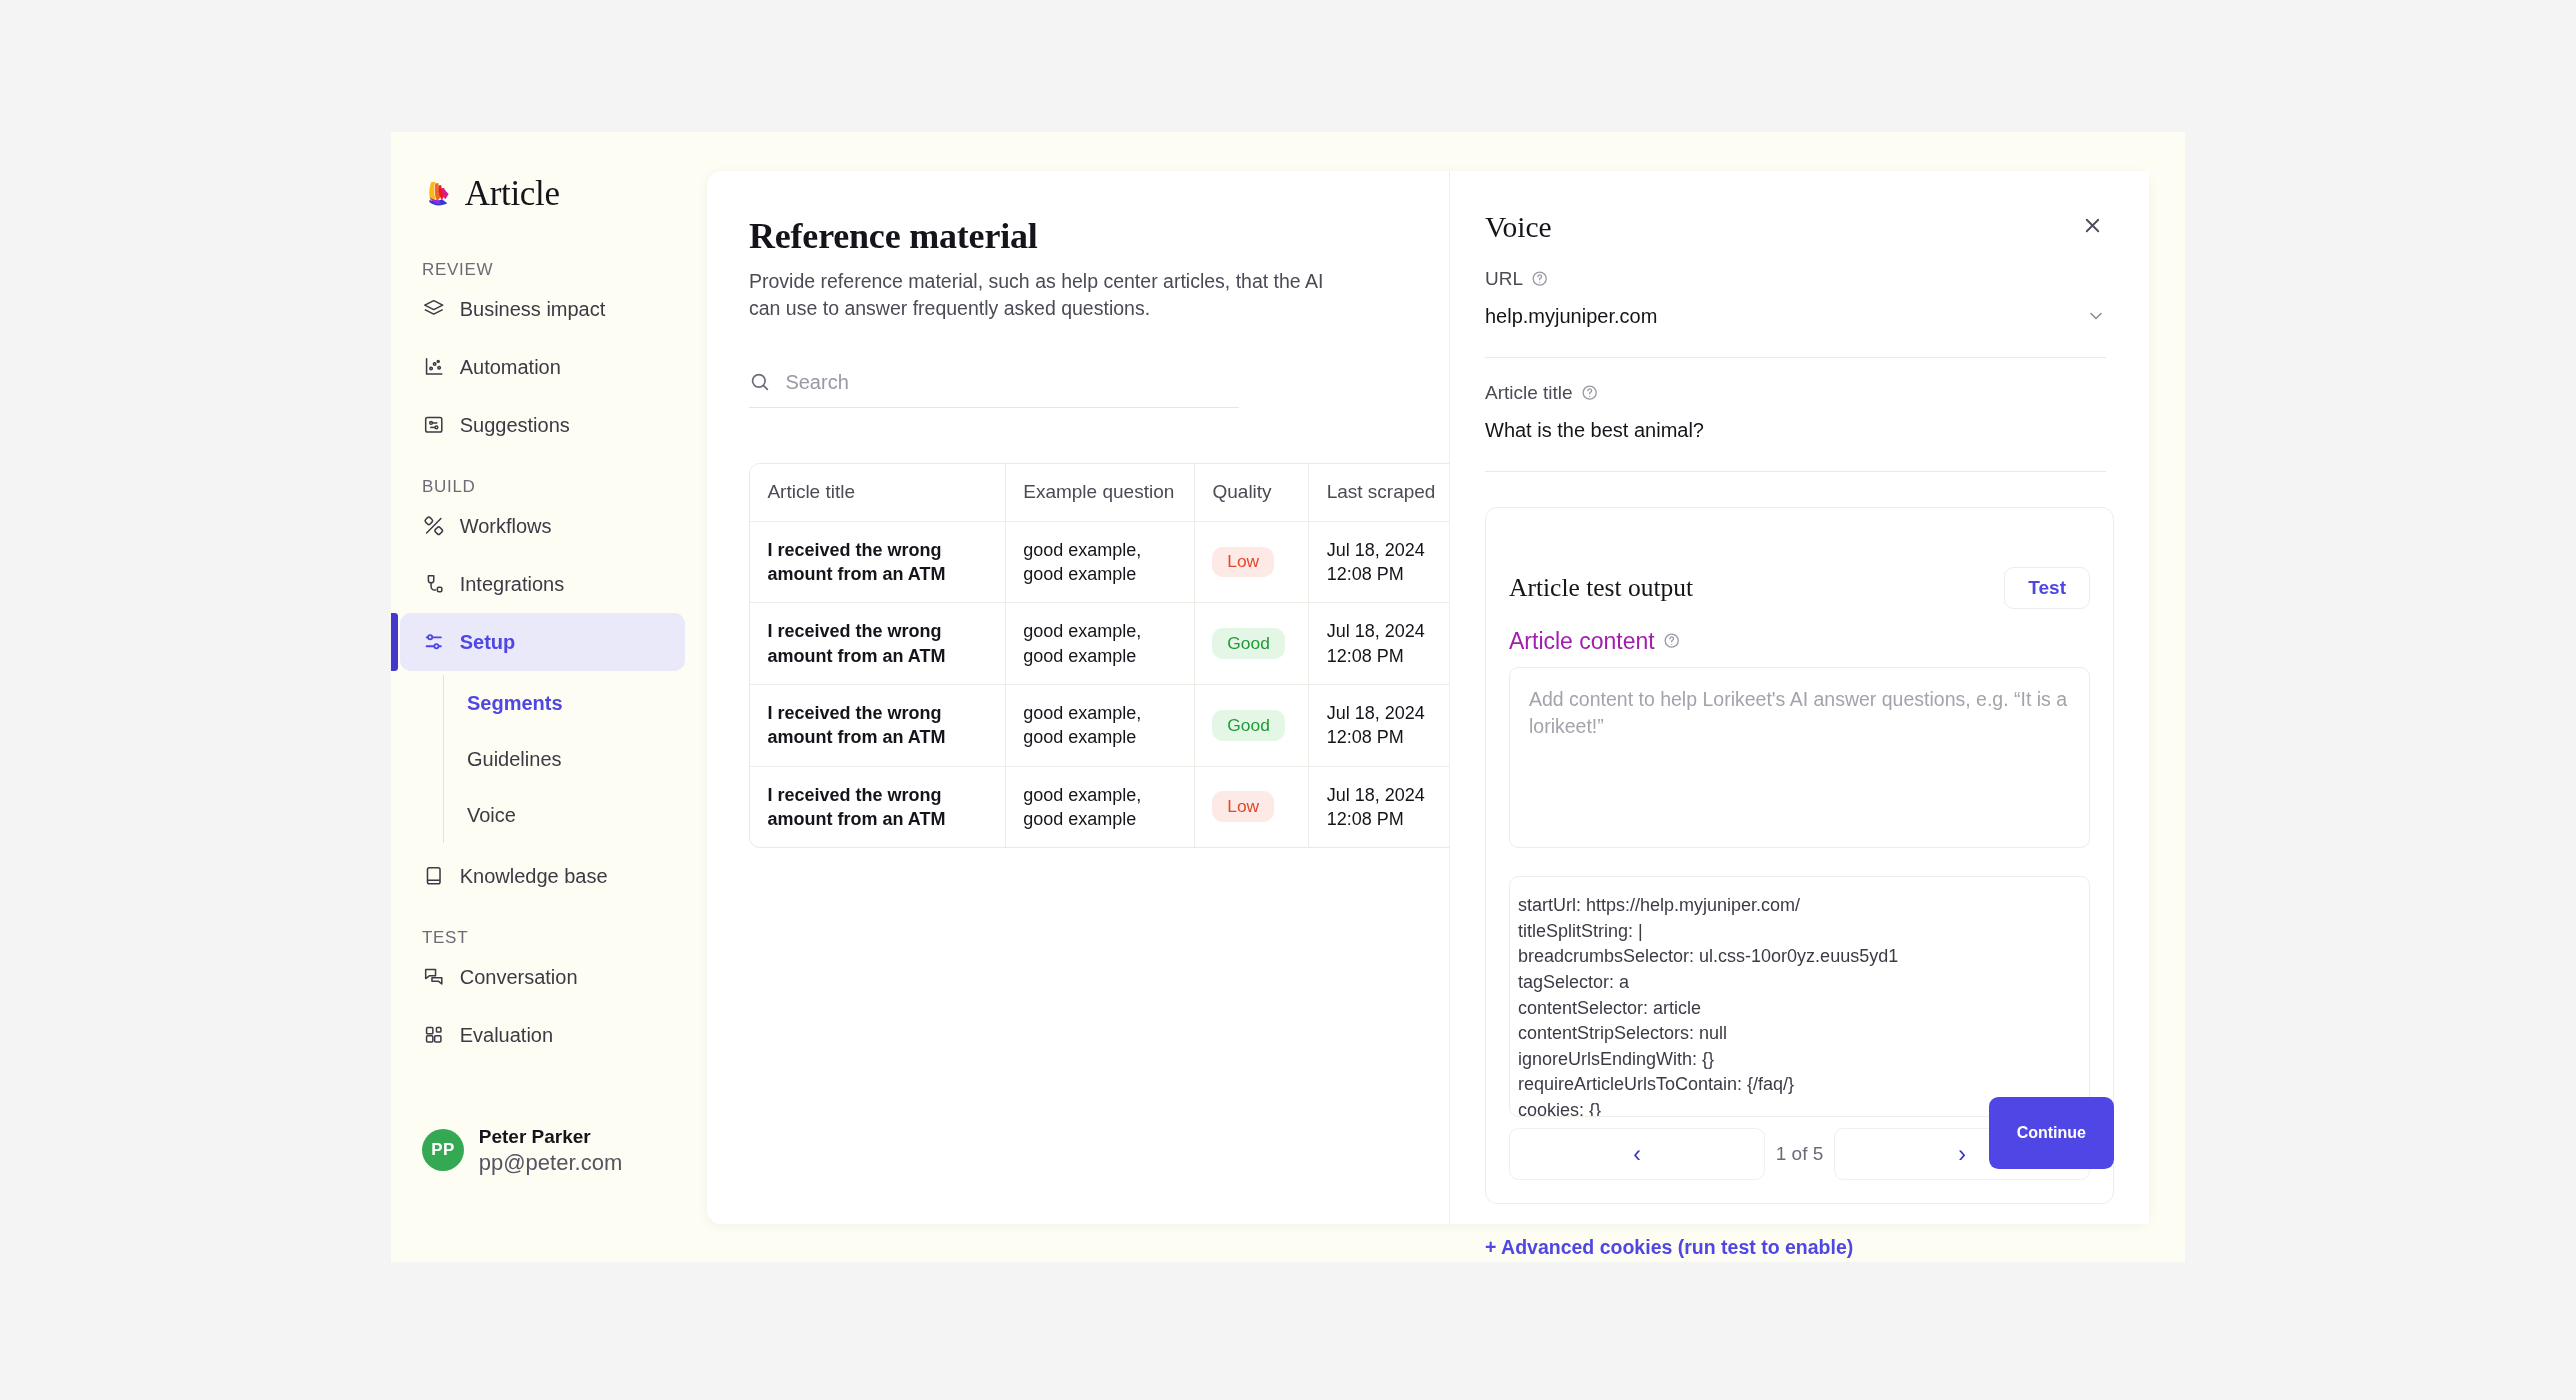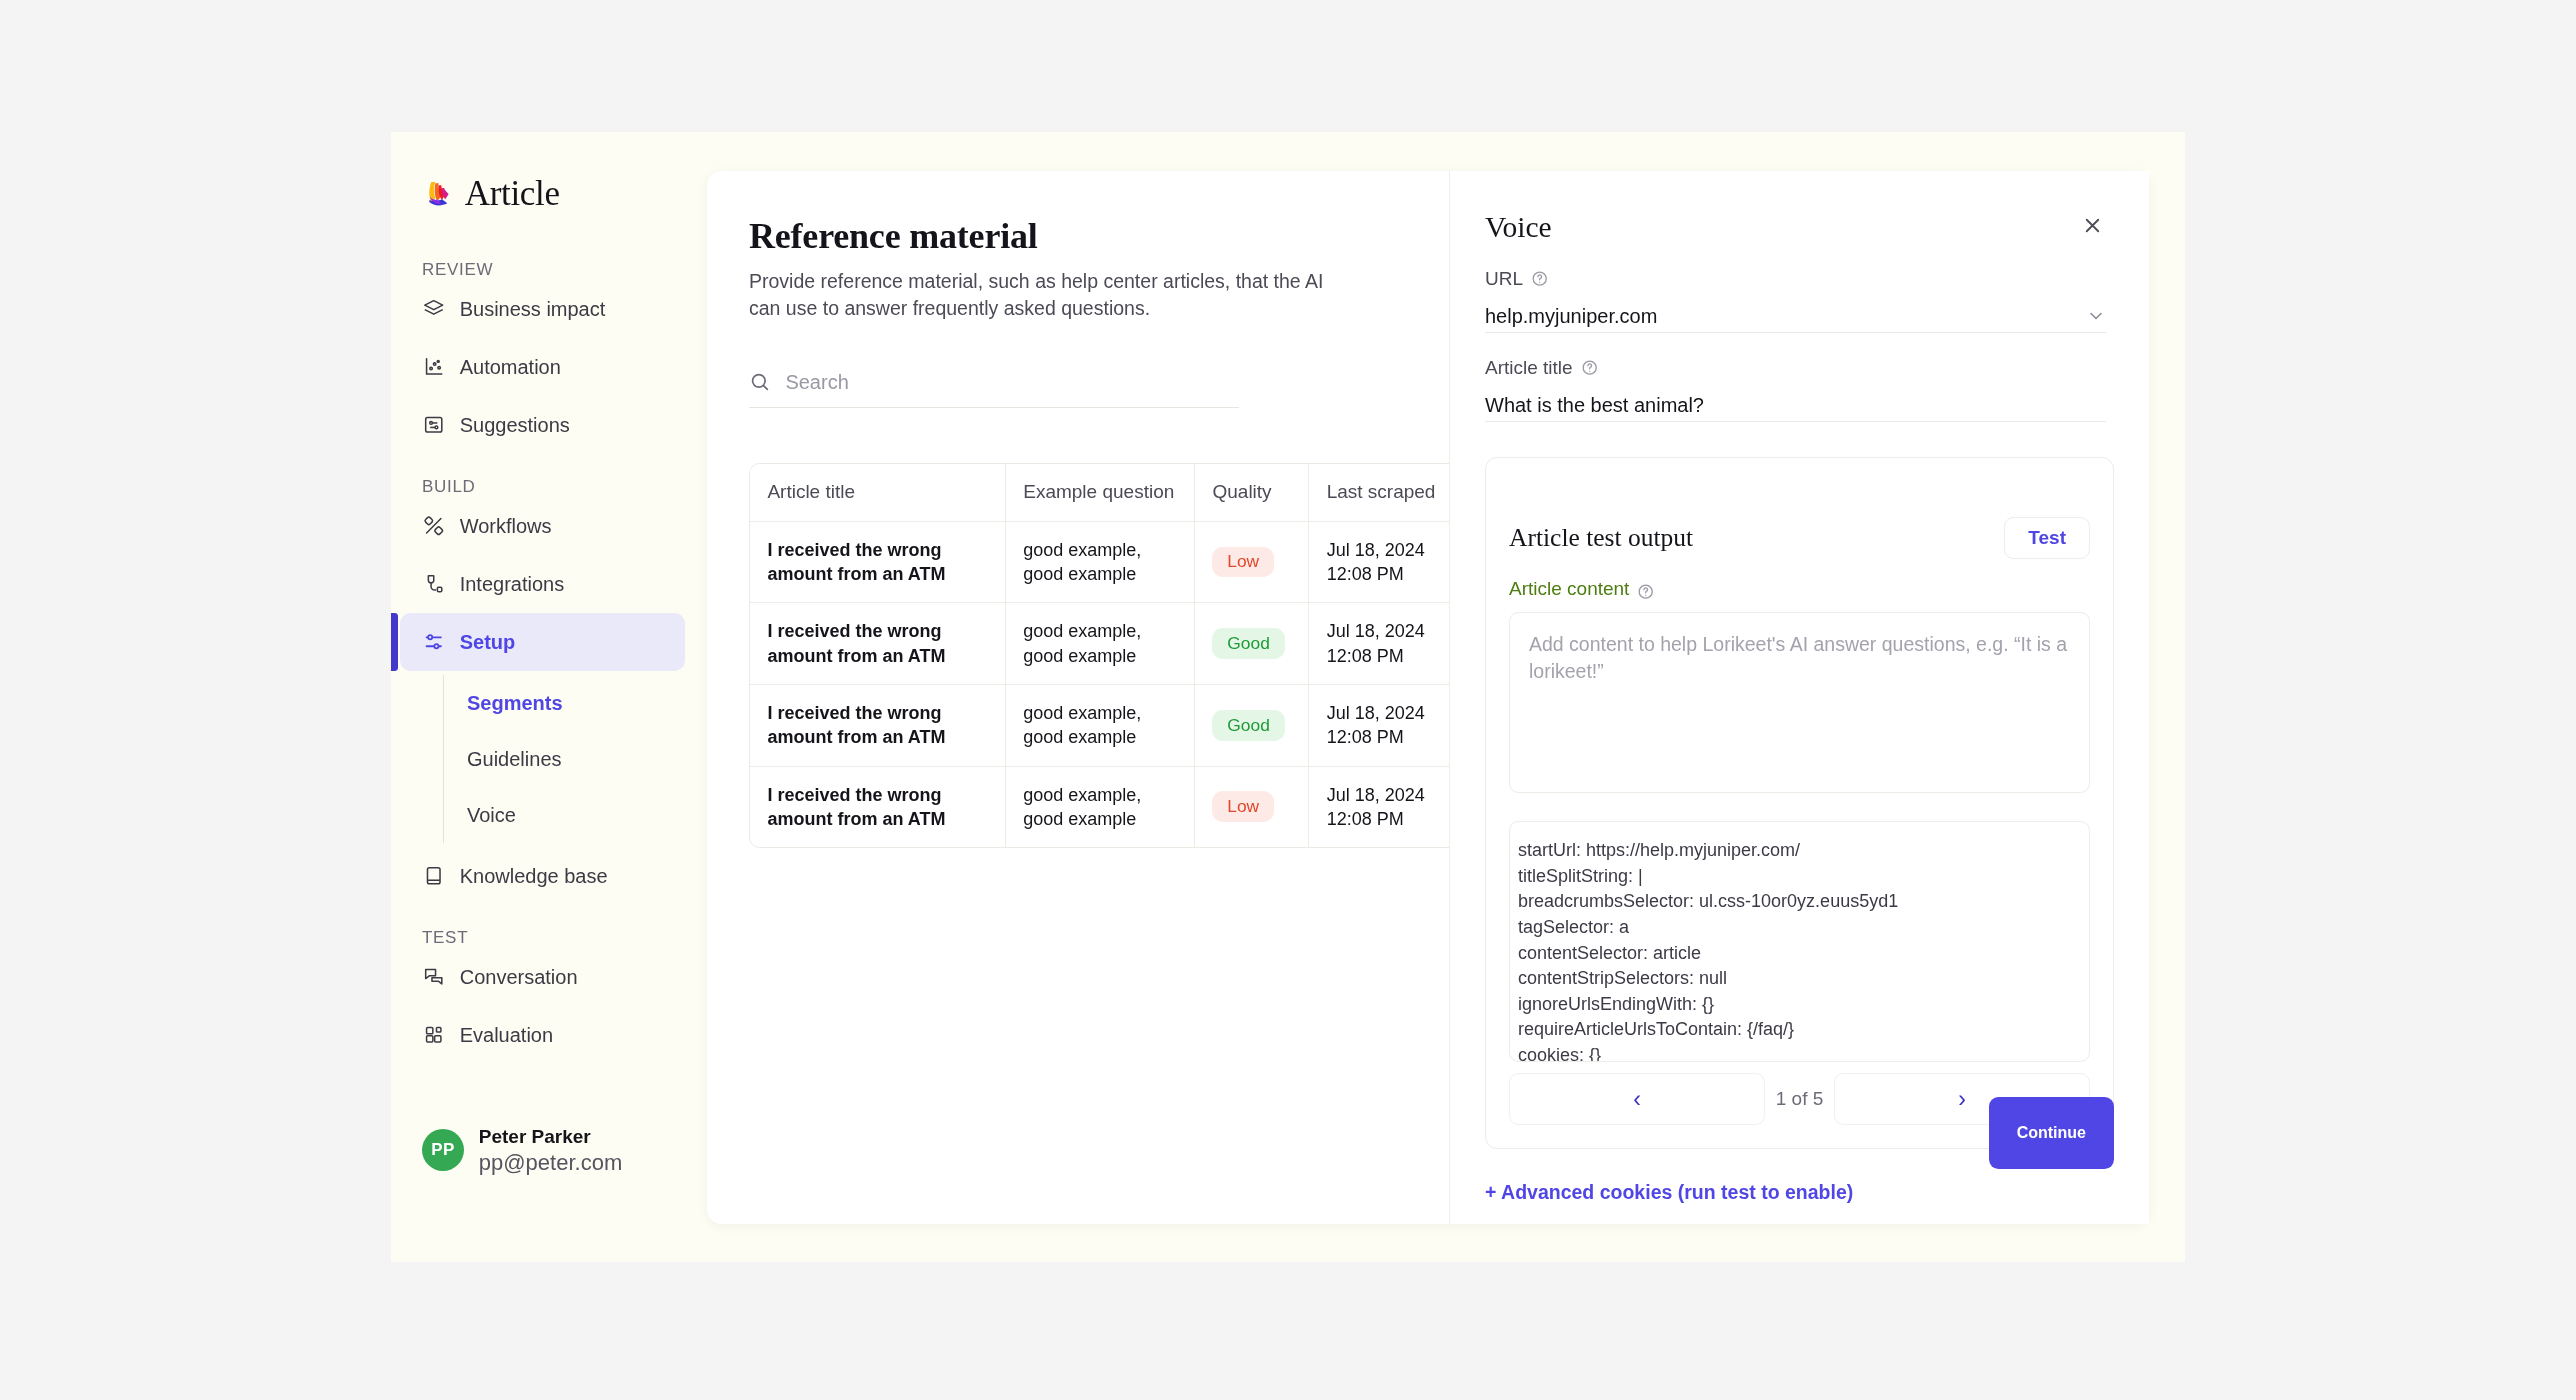--- a/index.html
+++ b/index.html
@@ -165,21 +165,21 @@
     display: flex; align-items: center; justify-content: center;
     color: #4C4A55;
   }
   .field { padding: 0 43px 0 35px; margin-top: 24px; }
   .field-label {
     display: flex; align-items: center; gap: 8px;
     font-size: 19px; color: #4C4A55;
   }
   .help-ico { width: 17.4px; height: 17.4px; flex: 0 0 17.4px; color: #9A98A3; }
   .field-control {
-    margin-top: 14.8px; padding-bottom: 4px;
+    margin-top: 14.8px; padding-bottom: 29px;
     border-bottom: 1.3px solid #EAE9E4;
     display: flex; align-items: center; justify-content: space-between;
   }
   .field-value { font-size: 20px; color: #15141A; }
   .chev { width: 20px; height: 20px; color: #8D8B96; }
 
   .test-card {
     margin: 35px 35px 0 35px;
     border: 1.3px solid #EDECE7; border-radius: 12px;
     padding: 20px 23px 23px 23px;
@@ -188,22 +188,22 @@
   .test-card-title { font-family: "Liberation Serif", serif; font-size: 25.5px; color: #15141A; }
   .test-btn {
     border: 1.3px solid #EDECE7; border-radius: 9.4px;
     background: #FFFFFF; color: #4F46E5;
     font-family: "Liberation Sans", sans-serif;
     font-size: 19px; font-weight: bold;
     padding: 9.4px 23px; cursor: pointer;
   }
   .sub-label {
     margin-top: 19px;
-    display: flex; align-items: flex-end; gap: 8px;
-    font-size: 19px; color: #4d7c0f;
+    display: flex; align-items: flex-start; gap: 8px;
+    font-size: 23px; color: #a21caf;
   }
   .content-box {
     margin-top: 12px; height: 181px;
     border: 1.3px solid #EDECE7; border-radius: 9.4px;
     padding: 17.4px 19px;
     font-size: 19.5px; line-height: 1.42; color: #A4A2AC;
   }
   .code-box {
     margin-top: 28px; height: 241px; overflow: hidden;
     border: 1.3px solid #EDECE7; border-radius: 9.4px;

